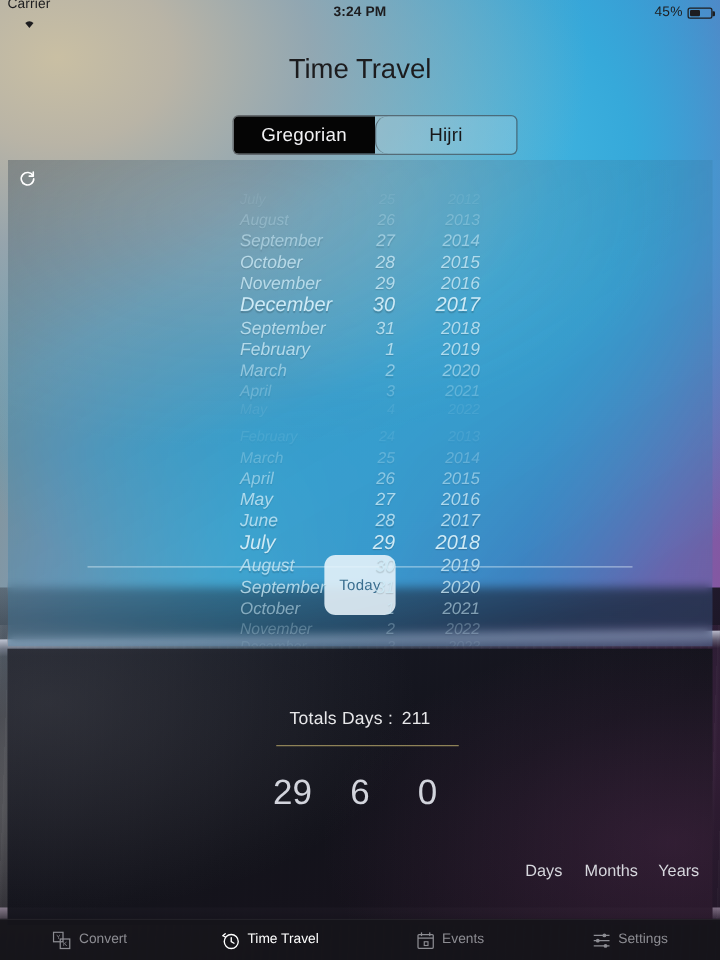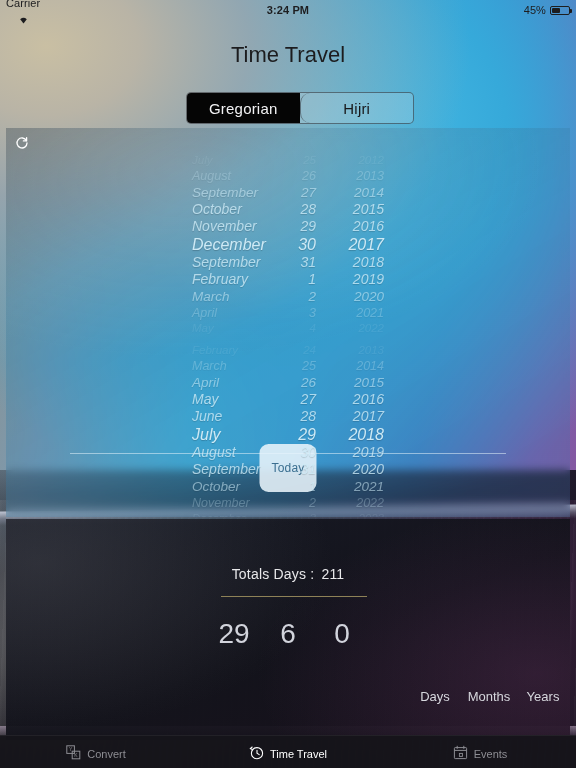--- a/index.html
+++ b/index.html
@@ -174,21 +174,21 @@
   .labels .unit { width:54px; text-align:center; font-size:13px; color:#d6d7dd; }
 
   
   .tabbar {
     position:absolute; left:0; right:0; bottom:0; height:33px;
     background:rgba(22,20,26,0.93);
     display:flex; align-items:center;
     border-top:1px solid rgba(255,255,255,0.06);
   }
   .tab {
-    flex:1; display:flex; align-items:flex-end; justify-content:center; gap:6px;
+    flex:1; display:flex; align-items:flex-start; justify-content:center; gap:6px;
     color:#8d8d93; font-size:11px;
   }
   .tab.active { color:#ffffff; }
   .tab svg { display:block; }
 </style>
 </head>
 <body>
 
 <div id="app">
   <div class="bg-base"></div>
@@ -376,14 +376,27 @@
           <rect x="1.4" y="2.6" width="12.2" height="11" rx="0.8" fill="none" stroke="#8d8d93" stroke-width="1"></rect>
           <line x1="1.4" y1="5.4" x2="13.6" y2="5.4" stroke="#8d8d93" stroke-width="1"></line>
           <line x1="4.2" y1="1.2" x2="4.2" y2="3.4" stroke="#8d8d93" stroke-width="1" stroke-linecap="round"></line>
           <line x1="10.8" y1="1.2" x2="10.8" y2="3.4" stroke="#8d8d93" stroke-width="1" stroke-linecap="round"></line>
           <rect x="6.4" y="8.4" width="3" height="3" fill="none" stroke="#8d8d93" stroke-width="0.9"></rect>
         </svg>
       </span>
       <span>Events</span>
     </div>
 
+    <div class="tab">
+      <span>
+        <svg width="15" height="15" viewBox="0 0 15 15">
+          <line x1="1" y1="3.3" x2="13.6" y2="3.3" stroke="#8d8d93" stroke-width="1.1"></line>
+          <line x1="1" y1="7.5" x2="13.6" y2="7.5" stroke="#8d8d93" stroke-width="1.1"></line>
+          <line x1="1" y1="11.7" x2="13.6" y2="11.7" stroke="#8d8d93" stroke-width="1.1"></line>
+          <circle cx="9.5" cy="3.3" r="1.5" fill="#8d8d93"></circle>
+          <circle cx="4.2" cy="7.5" r="1.5" fill="#8d8d93"></circle>
+          <circle cx="10.4" cy="11.7" r="1.5" fill="#8d8d93"></circle>
+        </svg>
+      </span>
+      <span>Settings</span>
+    </div>
   </div>
 </div>
 
 </body></html>

